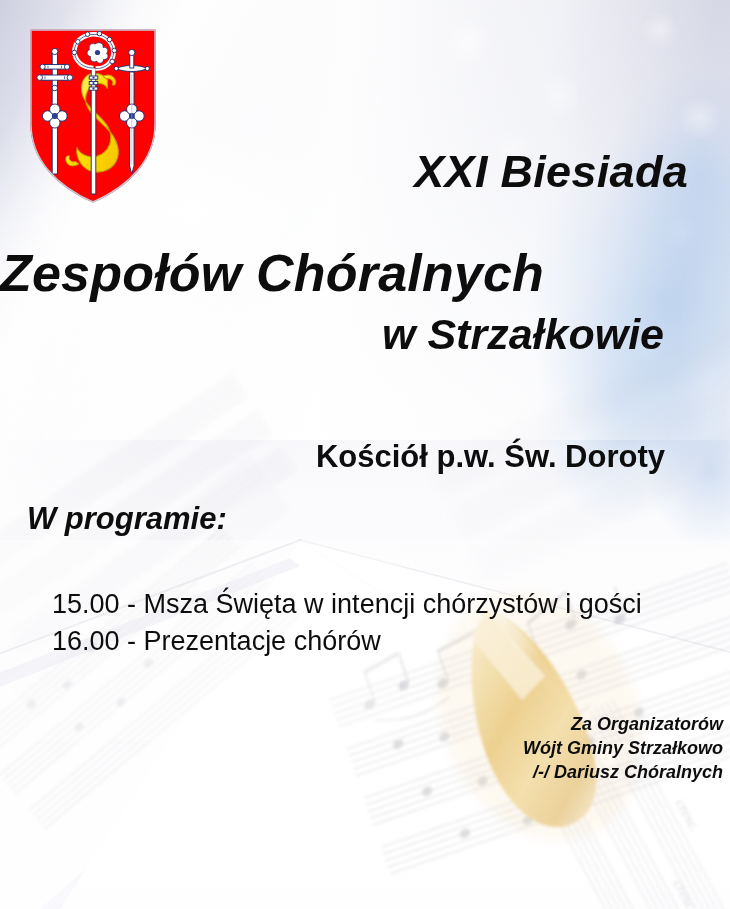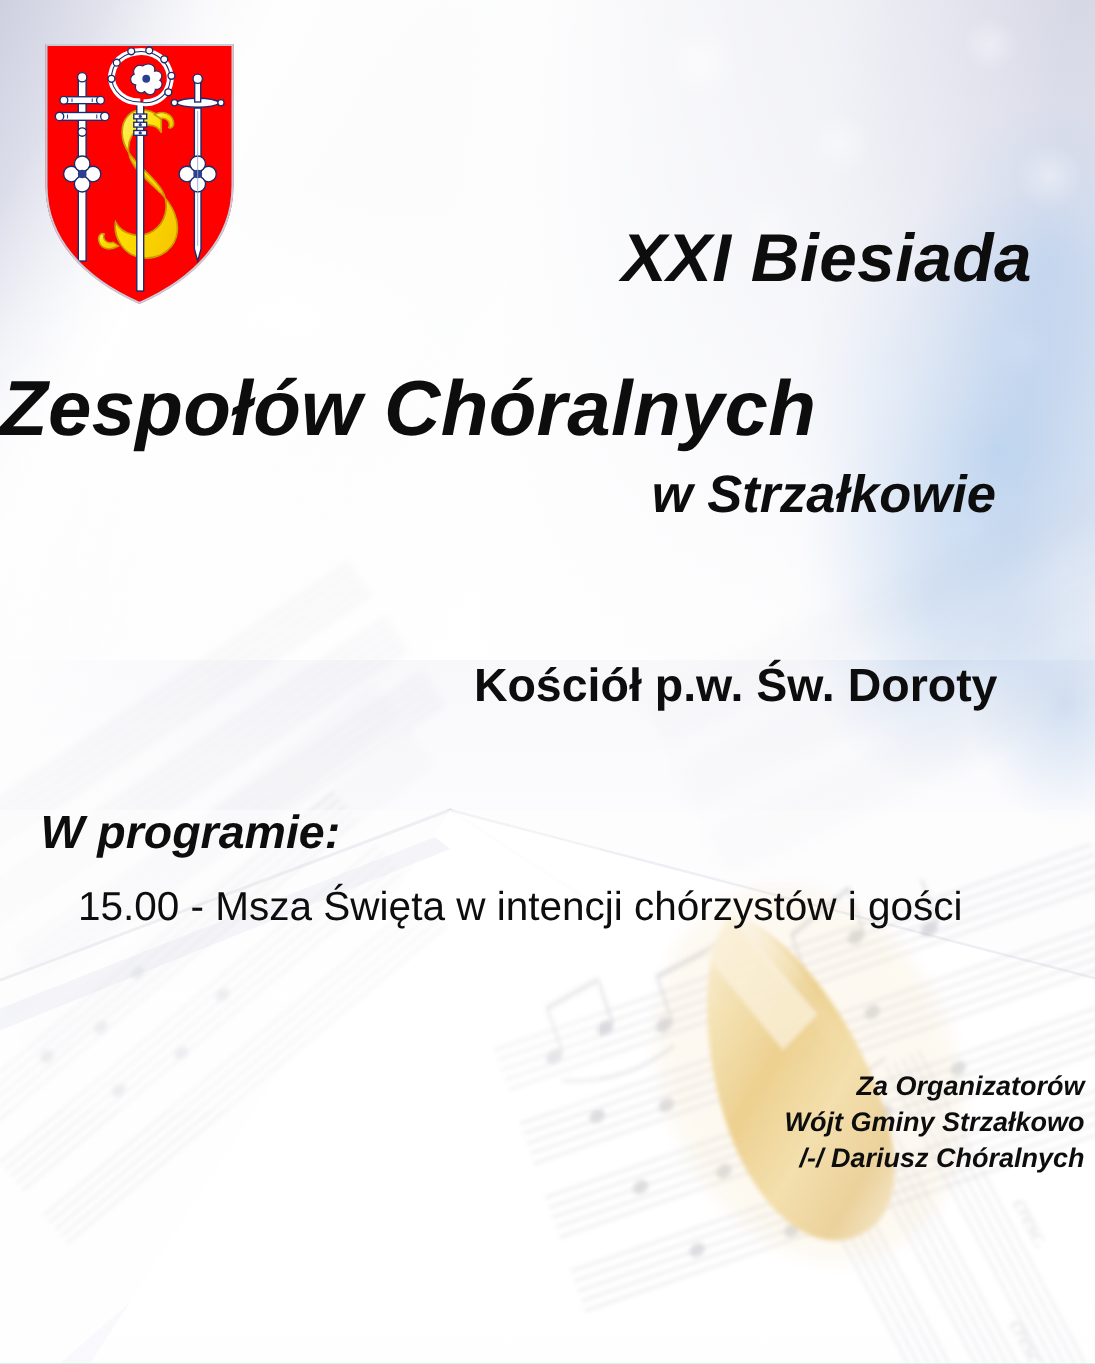--- a/index.html
+++ b/index.html
@@ -10,21 +10,21 @@
   }
   body {
     font-family: "Liberation Sans", sans-serif;
   }
 
   #poster {
     position: relative;
     width: 730px;
     height: 909px;
     overflow: hidden;
-    background: #86efac;
+    background: #ec4899;
   }
 
   
   .bg-layer { position: absolute; inset: 0; pointer-events: none; }
 
   
   .bg-base {
     background: linear-gradient(180deg,
       #ced0e0 0%,
       #d2d4e4 6%,
@@ -107,41 +107,41 @@
   .t-main2 {
     left: 0; top: 243px; width: 672px;
     font-size: 52px;
     font-weight: bold;
     font-style: italic;
     letter-spacing: 0.2px;
   }
   .t-sub1 {
     left: 0; top: 310px; width: 664px;
     text-align: right;
-    font-size: 35px;
+    font-size: 43px;
     font-weight: bold;
     font-style: italic;
   }
   .t-sub2 {
     left: 0; top: 363px; width: 664px;
     text-align: right;
     font-size: 36px;
     font-weight: bold;
     font-style: italic;
   }
   .t-sub3 {
     left: 0; top: 439px; width: 665px;
     text-align: right;
     font-size: 31px;
     font-weight: bold;
     font-style: normal;
   }
 
   .t-prog-head {
-    left: 27px; top: 537px;
+    left: 27px; top: 501px;
     font-size: 31px;
     font-weight: bold;
     font-style: italic;
   }
   .t-prog-1 { left: 52px; top: 589px; font-size: 27px; font-weight: normal; font-style: normal; }
   .t-prog-2 { left: 52px; top: 626px; font-size: 27px; font-weight: normal; font-style: normal; }
 
   .sign-block {
     position: absolute;
     left: 0; top: 712px;
@@ -502,20 +502,21 @@
 
   <div class="txt t-sub1">w Strzałkowie</div>
 
 
   <div class="txt t-sub3">Kościół p.w. Św. Doroty</div>
 
   <div class="txt t-prog-head">W programie:</div>
 
   <div class="txt t-prog-1">15.00 - Msza Święta w intencji chórzystów i gości</div>
 
+  <div class="txt t-prog-2">16.00 - Prezentacje chórów</div>
 
   <div class="sign-block">
     <div>Za Organizatorów</div>
     <div>Wójt  Gminy Strzałkowo</div>
     <div>/-/ Dariusz Chóralnych</div>
   </div>
 
 </div>
 
 </body></html>

